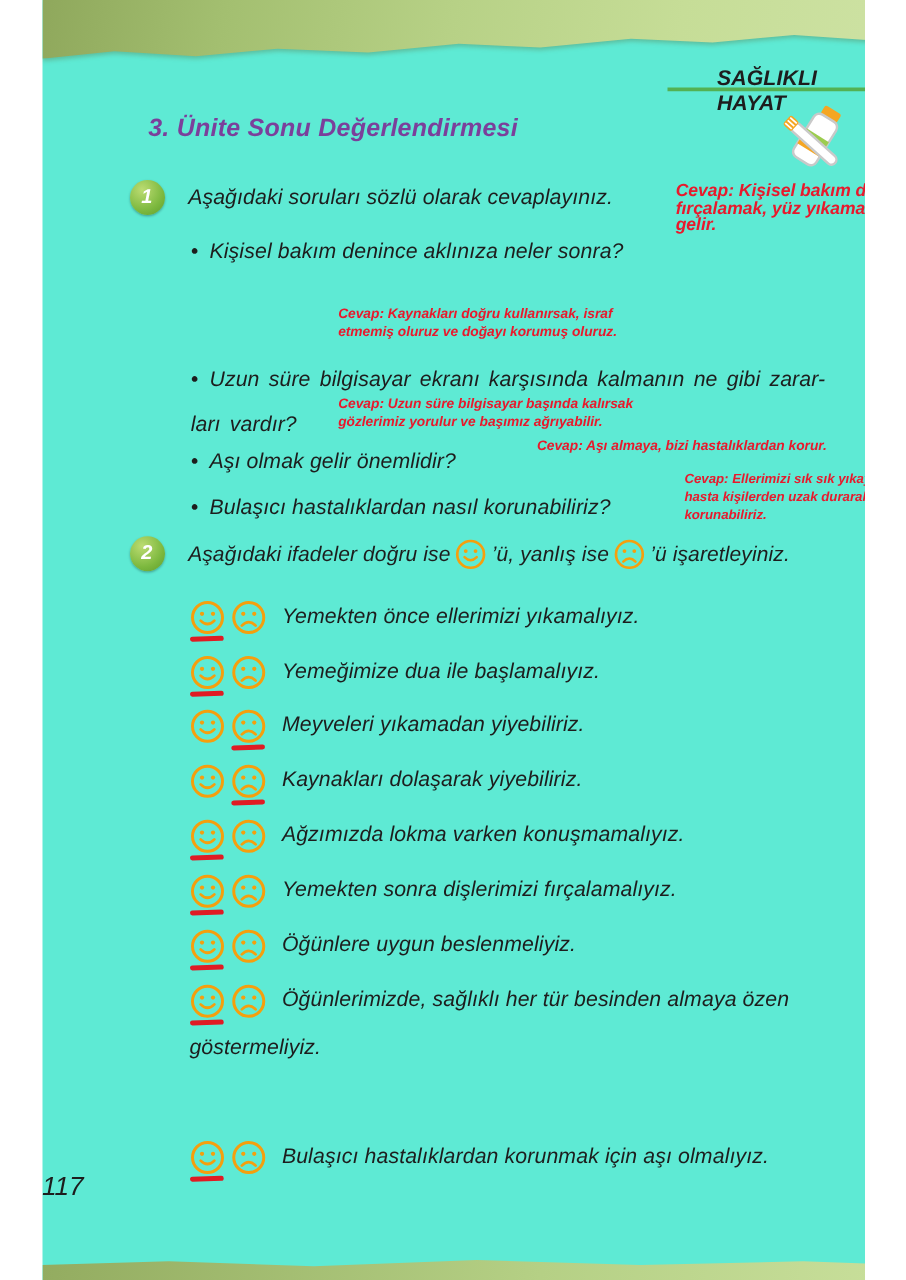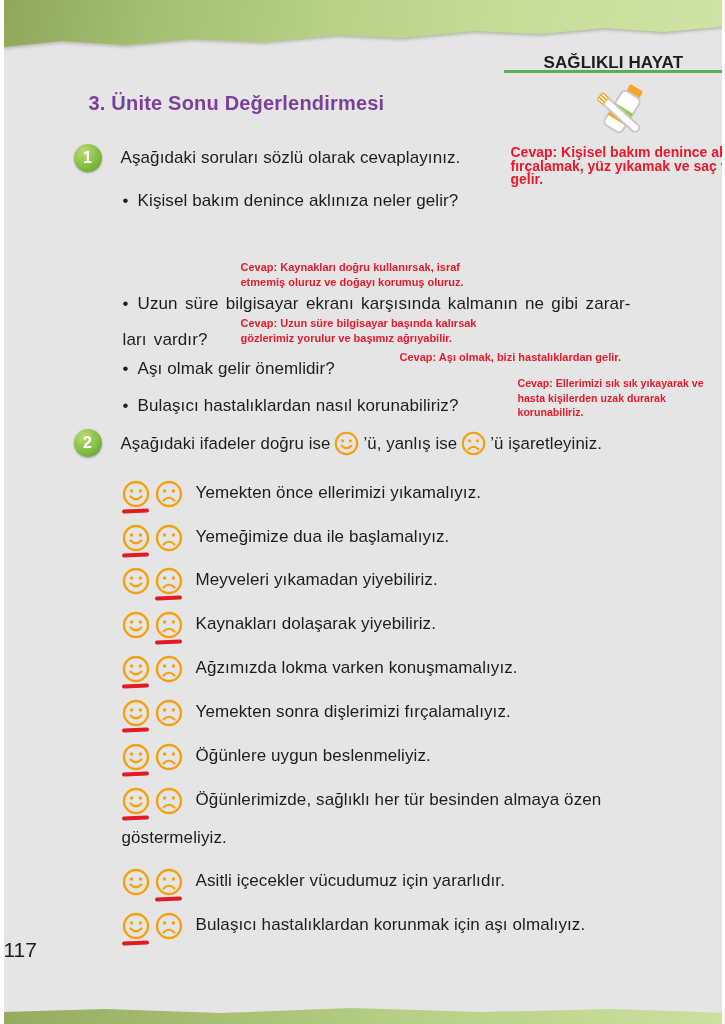--- a/index.html
+++ b/index.html
@@ -1,17 +1,17 @@
 <!DOCTYPE html>
 <html><head>
 <meta charset="utf-8">
 <style>
   html,body{margin:0;padding:0;background:#fff;}
-  .page{position:relative;width:718px;height:1024px;margin:0 auto;background:#e5e5e5;overflow:hidden;
-        font-family:"Liberation Sans","DejaVu Sans",sans-serif;color:#222;}
+  .page{position:relative;width:658px;height:1024px;margin:0 auto;background:#5eead4;overflow:hidden;
+        font-family:"Liberation Sans","DejaVu Sans",sans-serif;color:#222;font-style:italic;}
 
   
   .banner-wrap{position:absolute;top:0;left:0;width:725px;height:54px;filter:drop-shadow(0 2px 1.5px rgba(90,110,60,.35));}
   .banner-top{width:100%;height:100%;
     background:linear-gradient(100deg,#8fa85c 0%,#a3bf70 20%,#b7d186 45%,#c6dd97 70%,#cfe3a6 100%);
     clip-path:polygon(0 0,100% 0,100% 26px,91% 32px,83% 28px,74% 34px,65% 31px,55% 38px,46% 35px,36% 42px,26% 39px,17% 45px,8% 41px,0 47px);}
   .banner-bottom{position:absolute;bottom:0;left:0;width:725px;height:16px;
     background:linear-gradient(95deg,#93ac60 0%,#b5d085 55%,#cbe19e 100%);
     clip-path:polygon(0 4px,14% 1px,30% 5px,48% 0,66% 4px,84% 1px,100% 5px,100% 100%,0 100%);}
 
@@ -33,21 +33,21 @@
   .body-text{font-size:17px;letter-spacing:.1px;color:#1d1d1d;}
   .q1-prompt{position:absolute;top:148px;left:117px;white-space:nowrap;}
   .bullet{position:absolute;left:119px;width:527px;line-height:36px;white-space:pre-line;}
   .bullet::before{content:"•";margin-right:9px;}
   .ws{word-spacing:2.5px;}
   #b1{top:183px;} #b2{top:217px;} #b3{top:286px;} #b4{top:351px;} #b5{top:388px;}
 
   
   .answer{position:absolute;color:#E8192C;font-weight:700;font-size:11px;line-height:14.5px;white-space:pre;}
   #a1{top:146px;left:507px;font-size:14px;line-height:13.5px;}
-  #a2{top:260px;left:237px;}
+  #a2{top:244px;left:237px;}
   #a3{top:316px;left:237px;}
   #a4{top:350px;left:396px;}
   #a5{top:376px;left:514px;font-size:10.6px;}
 
   
   .q2-prompt{position:absolute;top:431px;left:117px;white-space:nowrap;font-size:16.8px;}
   .q2-prompt svg{vertical-align:-7px;margin:0 4px;}
   .q2-row{position:absolute;left:118px;width:534px;line-height:37px;}
   .faces{display:inline-block;vertical-align:middle;margin-right:13px;white-space:nowrap;}
   .face{display:inline-block;width:28px;height:28px;position:relative;vertical-align:middle;}
@@ -106,34 +106,34 @@
         <line x1="34" y1="9" x2="34" y2="16" stroke="#ffffff" stroke-width="1.4"></line>
         <line x1="37" y1="9" x2="37" y2="16" stroke="#ffffff" stroke-width="1.4"></line>
         <line x1="40" y1="9" x2="40" y2="16" stroke="#ffffff" stroke-width="1.4"></line>
       </g>
     </svg>
   </div>
 
   <div class="q-badge" id="q1-badge">1</div>
   <div class="q1-prompt body-text">Aşağıdaki soruları sözlü olarak cevaplayınız.</div>
 
-  <div class="bullet body-text" id="b1">Kişisel bakım denince aklınıza neler gelir?</div>
+  <div class="bullet body-text" id="b1">Kişisel bakım denince aklınıza neler sonra?</div>
   <div class="bullet body-text ws" id="b3">Uzun süre bilgisayar ekranı karşısında kalmanın ne gibi zarar-
 ları vardır?</div>
   <div class="bullet body-text" id="b4">Aşı olmak gelir önemlidir?</div>
   <div class="bullet body-text" id="b5">Bulaşıcı hastalıklardan nasıl korunabiliriz?</div>
 
   <div class="answer" id="a1">Cevap: Kişisel bakım denince aklıma diş
 fırçalamak, yüz yıkamak ve saç taramak
 gelir.</div>
   <div class="answer" id="a2">Cevap: Kaynakları doğru kullanırsak, israf
 etmemiş oluruz ve doğayı korumuş oluruz.</div>
   <div class="answer" id="a3">Cevap: Uzun süre bilgisayar başında kalırsak
 gözlerimiz yorulur ve başımız ağrıyabilir.</div>
-  <div class="answer" id="a4">Cevap: Aşı olmak, bizi hastalıklardan gelir.</div>
+  <div class="answer" id="a4">Cevap: Aşı almaya, bizi hastalıklardan korur.</div>
   <div class="answer" id="a5">Cevap: Ellerimizi sık sık yıkayarak ve
 hasta kişilerden uzak durarak
 korunabiliriz.</div>
 
   <div class="q-badge" id="q2-badge">2</div>
   <div class="q2-prompt body-text">
     <span>Aşağıdaki ifadeler doğru ise</span><span class="face-inline"><svg viewBox="0 0 28 28" width="25" height="25">
           <use href="#sym-happy"></use>
         </svg></span><span>’ü, yanlış ise</span><span class="face-inline"><svg viewBox="0 0 28 28" width="25" height="25">
           <use href="#sym-sad"></use>
@@ -190,27 +190,20 @@
           </svg></span></span><span class="stmt">Öğünlere uygun beslenmeliyiz.</span>
   </div>
   <div class="q2-row body-text" id="r7" data-marked="happy">
     <span class="faces"><span class="face f-happy"><svg viewBox="0 0 28 28" width="28" height="28">
             <use href="#sym-happy"></use>
           </svg></span><span class="face f-sad"><svg viewBox="0 0 28 28" width="28" height="28">
             <use href="#sym-sad"></use>
           </svg></span></span><span class="stmt">Öğünlerimizde, sağlıklı her tür besinden almaya özen
 göstermeliyiz.</span>
   </div>
-  <div class="q2-row body-text" id="r8" data-marked="sad">
-    <span class="faces"><span class="face f-happy"><svg viewBox="0 0 28 28" width="28" height="28">
-            <use href="#sym-happy"></use>
-          </svg></span><span class="face f-sad"><svg viewBox="0 0 28 28" width="28" height="28">
-            <use href="#sym-sad"></use>
-          </svg></span></span><span class="stmt">Asitli içecekler vücudumuz için yararlıdır.</span>
-  </div>
   <div class="q2-row body-text" id="r9" data-marked="happy">
     <span class="faces"><span class="face f-happy"><svg viewBox="0 0 28 28" width="28" height="28">
             <use href="#sym-happy"></use>
           </svg></span><span class="face f-sad"><svg viewBox="0 0 28 28" width="28" height="28">
             <use href="#sym-sad"></use>
           </svg></span></span><span class="stmt">Bulaşıcı hastalıklardan korunmak için aşı olmalıyız.</span>
   </div>
 
   <div class="page-num">117</div>
 

